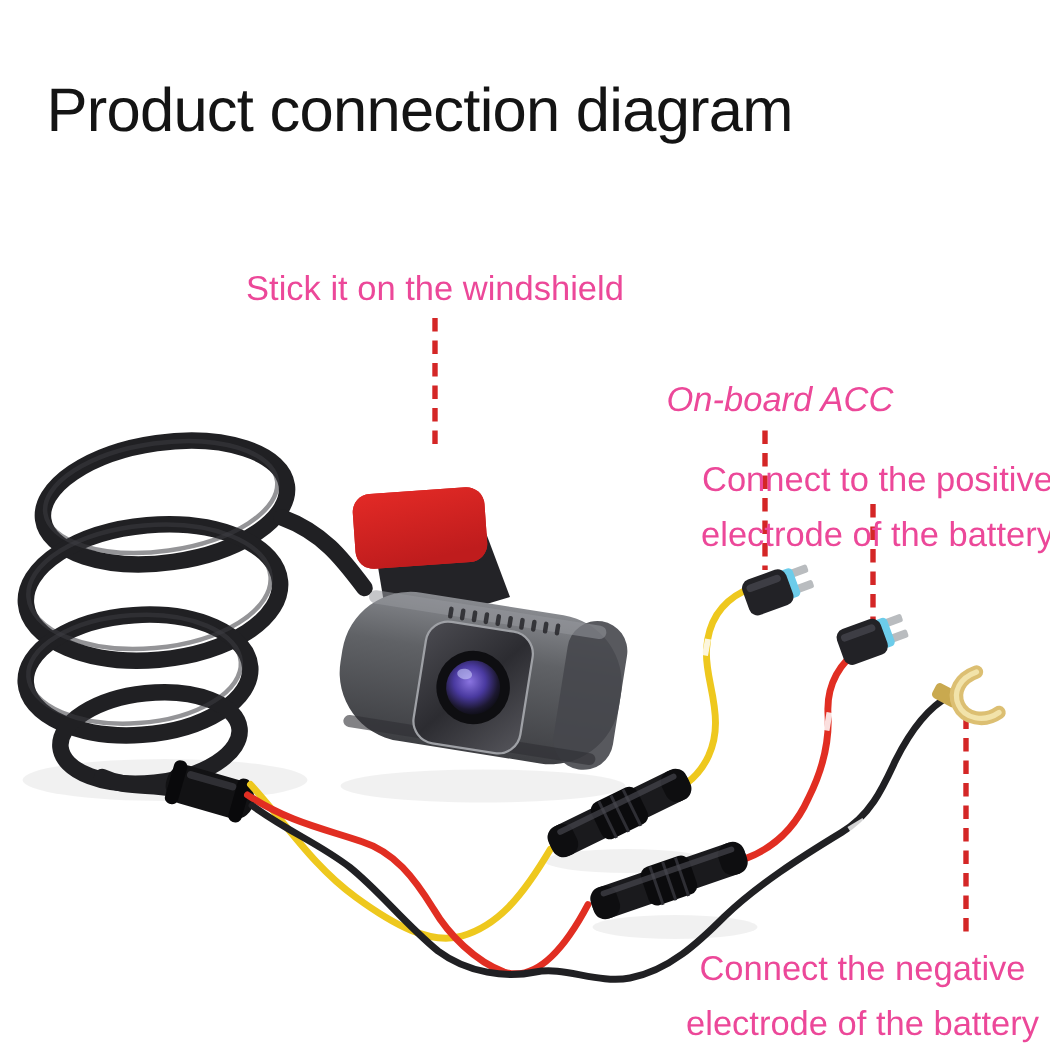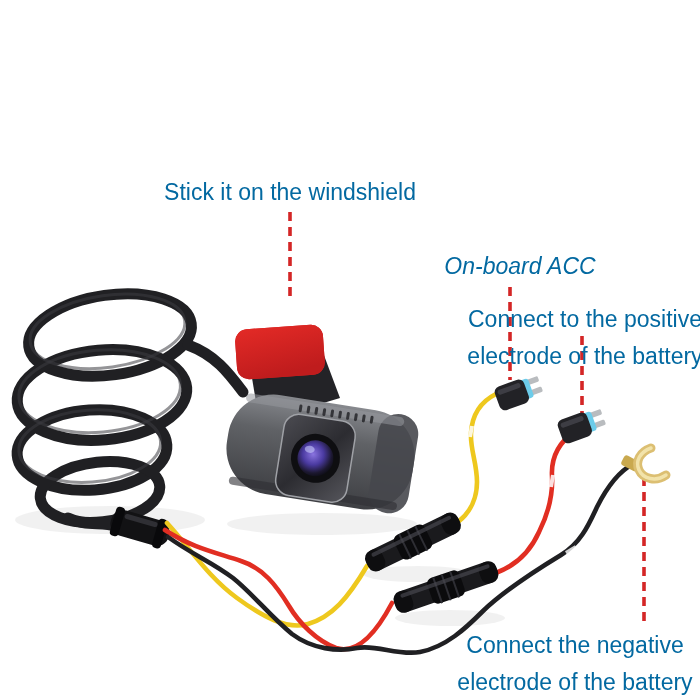--- a/index.html
+++ b/index.html
@@ -8,21 +8,21 @@
     background:var(--background,#fff);
     font-family:"Liberation Sans",sans-serif;
     color:var(--text,#1a1a1a);
   }
   .stage svg{position:absolute;left:0;top:0;}
   .page-title{
     position:absolute;left:31px;top:50px;width:640px;
     font-size:41px;font-weight:400;letter-spacing:-0.5px;color:#141414;
   }
   .label{
-    position:absolute;font-size:23px;line-height:37px;text-align:center;color:#0369a1;
+    position:absolute;font-size:23px;line-height:37px;text-align:center;color:#ec4899;
   }
   .lbl-windshield{left:140px;top:174px;width:300px;}
   .lbl-acc{left:420px;top:248px;width:200px;font-style:italic;}
   .lbl-positive{left:425px;top:301px;width:320px;}
   .lbl-negative{left:415px;top:627px;width:320px;}
 
   
   .dash-line{stroke:var(--dash-line,#d42626);stroke-width:3.6;stroke-dasharray:9 6;fill:none;stroke-linecap:butt;}
   .wire{fill:none;stroke-width:4.6;stroke-linecap:round;}
   .wire-yellow{stroke:var(--wire-yellow,#eec81e);}
@@ -179,20 +179,21 @@
 
         <rect x="280" y="418" width="72" height="82" rx="15" fill="url(#panelGrad)" stroke="#9fa1a6" stroke-width="1.5"></rect>
 
         <circle cx="316" cy="459" r="24.5" fill="#0e0e11"></circle>
         <circle cx="316" cy="459" r="18" fill="url(#lensGrad)"></circle>
         <ellipse cx="309" cy="451" rx="5" ry="3.5" fill="#cfd4ff" opacity="0.55"></ellipse>
       </g>
     </g>
   </svg>
 
+  <div class="page-title">Product connection diagram</div>
 
   <div class="label lbl-windshield">Stick it on the windshield</div>
 
   <div class="label lbl-acc">On-board ACC</div>
 
   <div class="label lbl-positive">
     <div>Connect to the positive</div>
     <div>electrode of the battery</div>
   </div>
 

